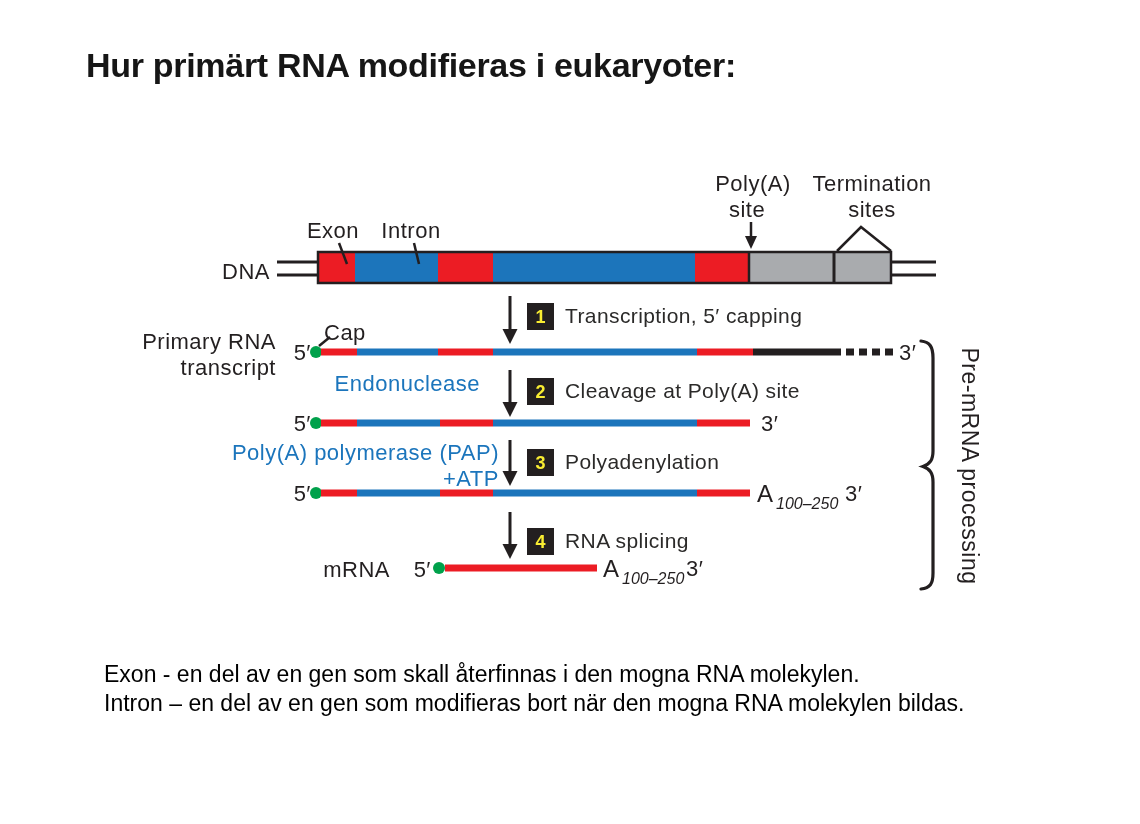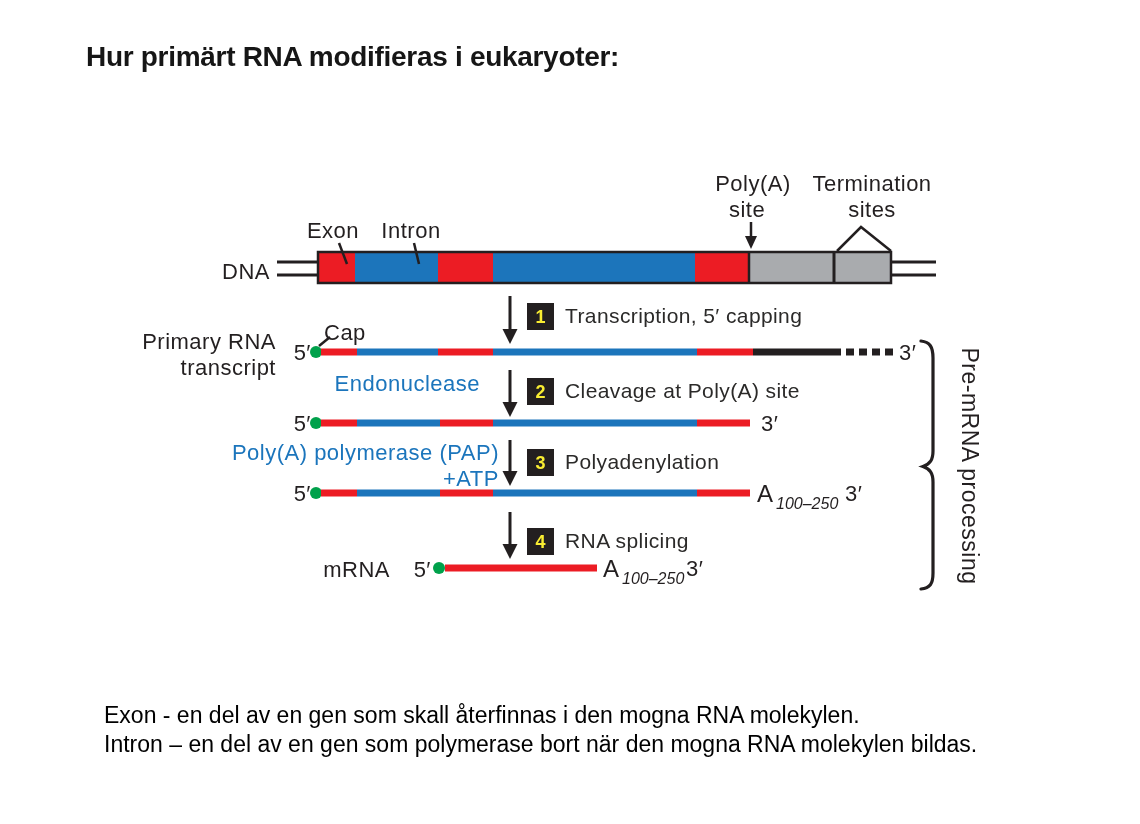--- a/index.html
+++ b/index.html
@@ -1,26 +1,26 @@
 <!DOCTYPE html>
 <html style="--exon-red: #EC1C24; --intron-blue: #1C75BB; --downstream-gray: #A9ABAE; --cap-green: #00A14B; --enzyme-blue: #1B75BC; --step-box-bg: #231F20; --step-num-yellow: #F9ED32;"><head>
 <meta charset="utf-8">
 <style>
   html,body{margin:0;padding:0;background:#fff;}
   .slide{
     position:relative;width:1140px;height:824px;background:#ffffff;
     font-family:"Liberation Sans",sans-serif;overflow:hidden;
   }
   .title{
-    position:absolute;left:86px;top:34px;
-    font-size:28px;line-height:46px;font-weight:700;color:#161616;
+    position:absolute;left:86px;top:42px;
+    font-size:34px;line-height:46px;font-weight:700;color:#161616;
     letter-spacing:-0.3px;
   }
   .footer{
-    position:absolute;left:104px;top:701px;
+    position:absolute;left:104px;top:660px;
     font-size:23px;line-height:29px;color:#000;
   }
   svg.figure{position:absolute;left:0;top:0;}
   
   .fig-t{font-family:"Liberation Sans",sans-serif;font-size:22px;fill:#231F20;letter-spacing:.5px;}
   .step-t{font-family:"Liberation Sans",sans-serif;font-size:21px;fill:#2b2a29;letter-spacing:.4px;}
   .blue-t{fill:var(--enzyme-blue,#1B75BC);}
   .num-t{font-family:"Liberation Sans",sans-serif;font-size:18px;font-weight:bold;
          fill:var(--step-num-yellow,#F9ED32);text-anchor:middle;}
   .sub-t{font-family:"Liberation Sans",sans-serif;font-size:16px;font-style:italic;fill:#231F20;}
@@ -173,16 +173,16 @@
 
     <g>
       <path d="M921,341 C930,342 933,347 933,358 L933,451 C933,460 930,464 923,466.5
                C930,469 933,473 933,482 L933,573 C933,584 930,588 921,589" fill="none" stroke="#231F20" stroke-width="3.2" stroke-linecap="round"></path>
       <text class="rot-t" transform="translate(962,466) rotate(90)" text-anchor="middle">Pre-mRNA processing</text>
     </g>
   </svg>
 
   <div class="footer">
     <div>Exon -  en del av en gen som skall återfinnas i den mogna RNA molekylen.</div>
-    <div>Intron – en del av en gen som polymerase bort när den mogna RNA molekylen bildas.</div>
+    <div>Intron – en del av en gen som modifieras bort när den mogna RNA molekylen bildas.</div>
   </div>
 
 </div>
 
 </body></html>

